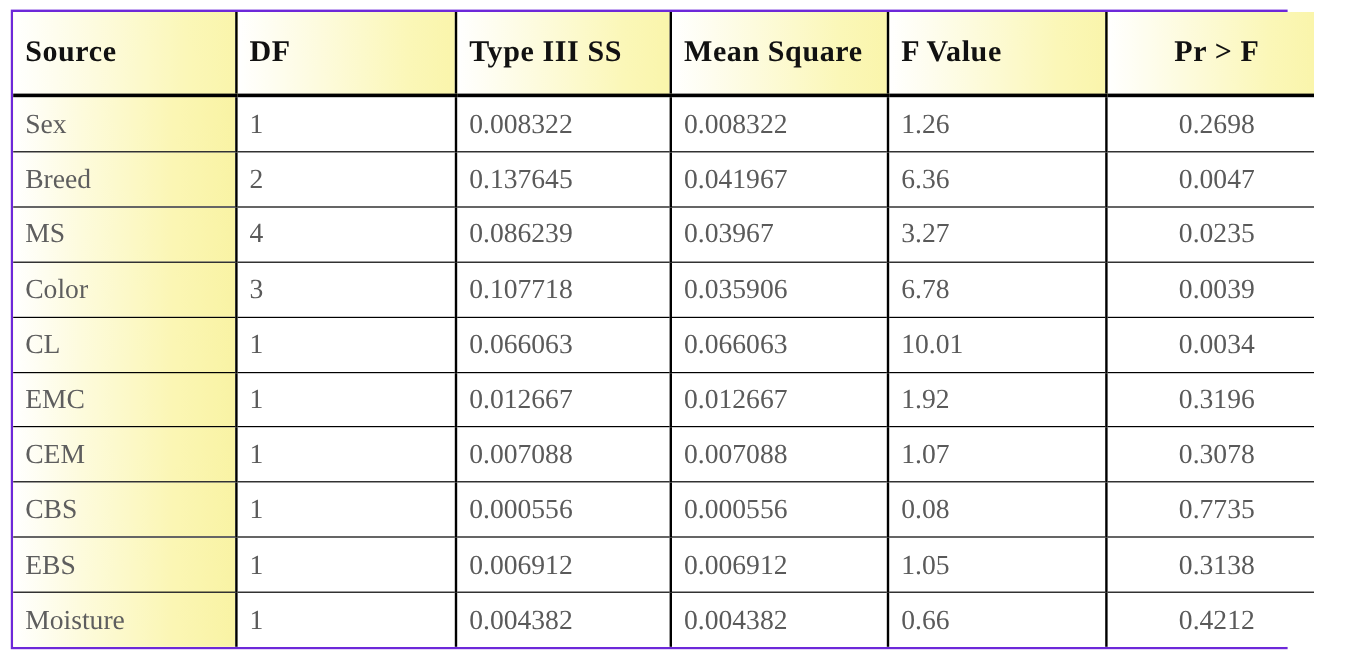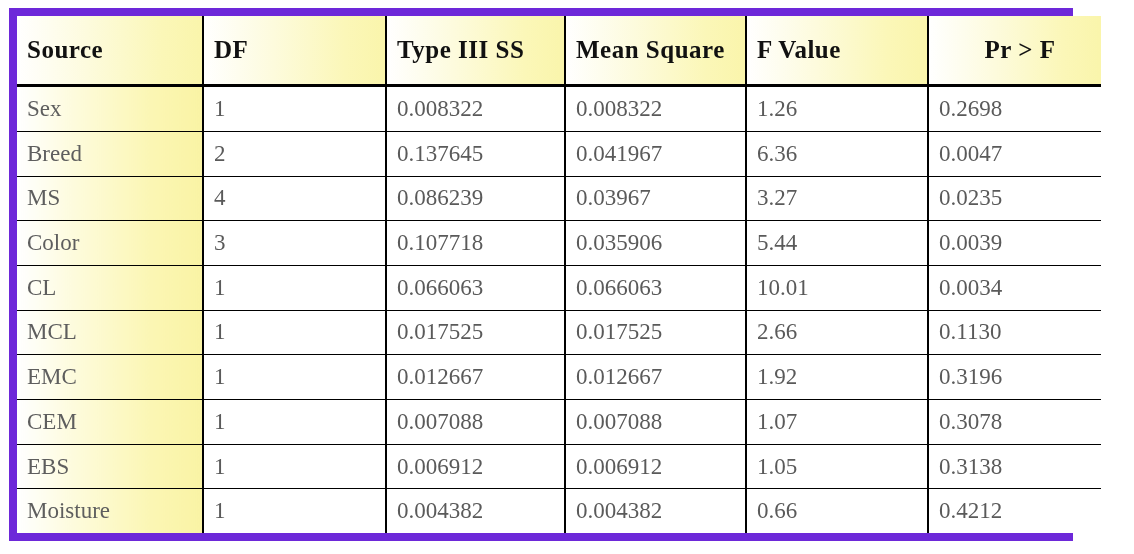--- a/index.html
+++ b/index.html
@@ -22,21 +22,21 @@
   }
 
   
   .anova-table-wrap {
     position: absolute;
     left: 9px;
     top: 8px;
     width: 1064px;
     height: 533px;
     box-sizing: border-box;
-    border: 8px solid #6d28d9;
+    border: 2px solid #6d28d9;
     background: #0f172a;
   }
 
   table.anova {
     width: 100%;
     height: 100%;
     border-collapse: collapse;
     table-layout: fixed;
     background: #ffffff;
   }
@@ -79,20 +79,21 @@
     font-size: 23px;
     color: #5a5a5a;
     background: #ffffff;
     border-right: 2px solid #000000;
     border-bottom: 1px solid #000000;
     white-space: nowrap;
     overflow: hidden;
   }
   table.anova tbody td:last-child {
     border-right: none;
+    text-align: center;
   }
   table.anova tbody tr:last-child td {
     border-bottom: none;
   }
 
   
   table.anova tbody td.source-cell {
     background: linear-gradient(to right, #ffffff 0%, #fdfbdd 30%, #fbf6b4 72%, #f9f3a4 100%);
     color: #5e5e5e;
     margin-left: 42px;
@@ -151,56 +152,56 @@
             <td>0.086239</td>
             <td>0.03967</td>
             <td>3.27</td>
             <td>0.0235</td>
           </tr>
           <tr>
             <td class="source-cell">Color</td>
             <td>3</td>
             <td>0.107718</td>
             <td>0.035906</td>
-            <td>5.44</td>
+            <td>6.78</td>
             <td>0.0039</td>
           </tr>
           <tr>
             <td class="source-cell">CL</td>
             <td>1</td>
             <td>0.066063</td>
             <td>0.066063</td>
             <td>10.01</td>
             <td>0.0034</td>
           </tr>
           <tr>
-            <td class="source-cell">MCL</td>
-            <td>1</td>
-            <td>0.017525</td>
-            <td>0.017525</td>
-            <td>2.66</td>
-            <td>0.1130</td>
-          </tr>
-          <tr>
             <td class="source-cell">EMC</td>
             <td>1</td>
             <td>0.012667</td>
             <td>0.012667</td>
             <td>1.92</td>
             <td>0.3196</td>
           </tr>
           <tr>
             <td class="source-cell">CEM</td>
             <td>1</td>
             <td>0.007088</td>
             <td>0.007088</td>
             <td>1.07</td>
             <td>0.3078</td>
           </tr>
           <tr>
+            <td class="source-cell">CBS</td>
+            <td>1</td>
+            <td>0.000556</td>
+            <td>0.000556</td>
+            <td>0.08</td>
+            <td>0.7735</td>
+          </tr>
+          <tr>
             <td class="source-cell">EBS</td>
             <td>1</td>
             <td>0.006912</td>
             <td>0.006912</td>
             <td>1.05</td>
             <td>0.3138</td>
           </tr>
           <tr>
             <td class="source-cell">Moisture</td>
             <td>1</td>

